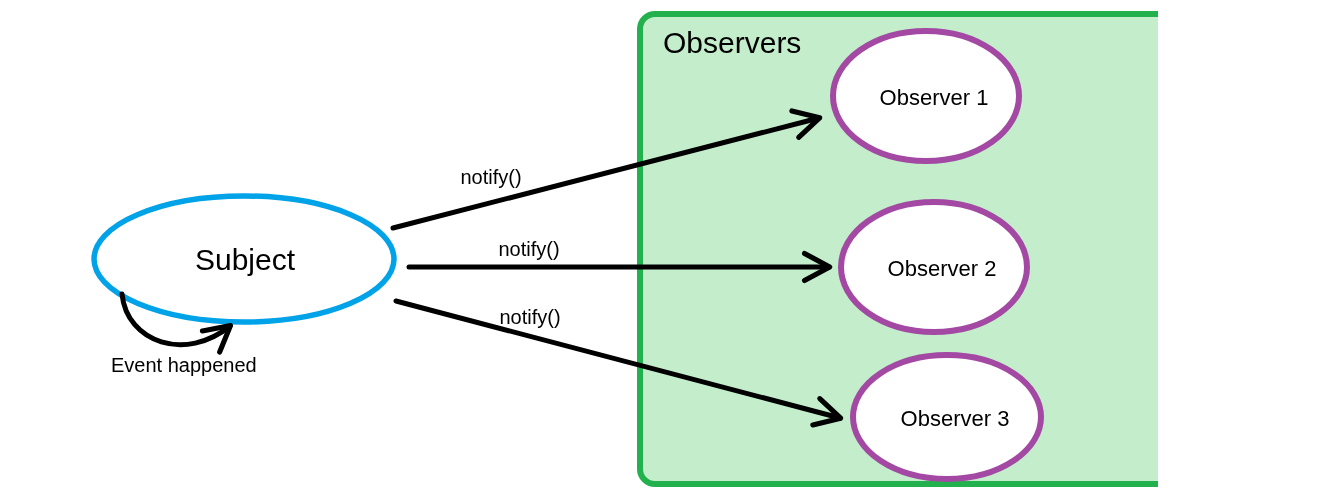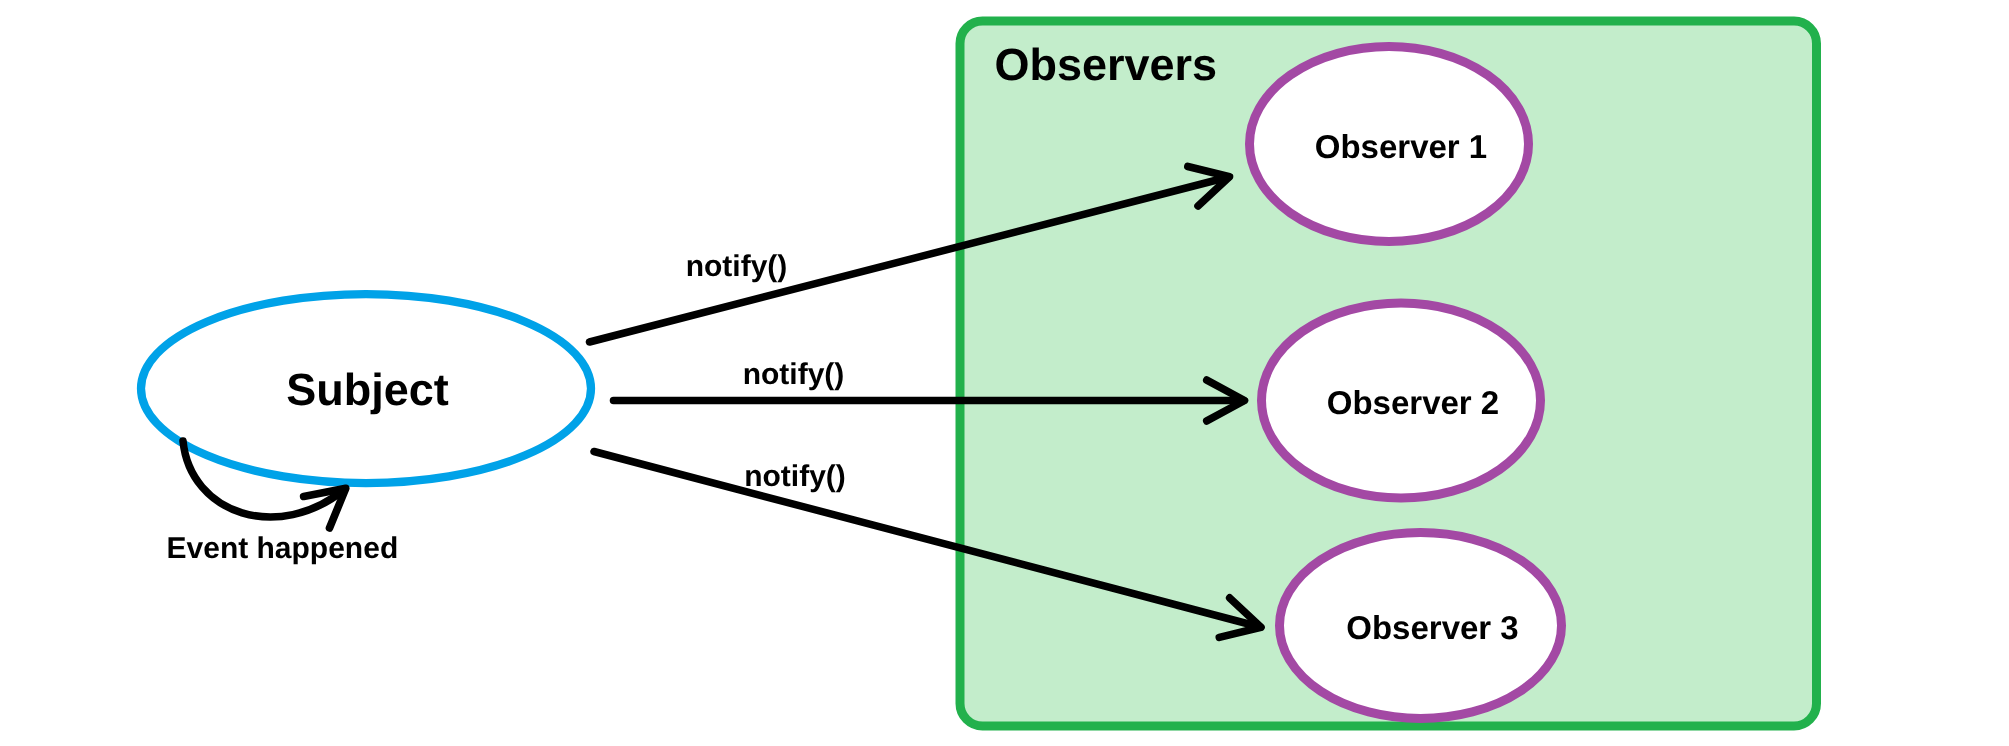--- a/index.html
+++ b/index.html
@@ -1,24 +1,23 @@
 <!DOCTYPE html>
 <html style="--background: #FFFFFF; --box-fill: #C3EDCB; --box-border: #22B14C; --node-fill: #FFFFFF; --subject-stroke: #00A2E8; --observer-stroke: #A349A4; --arrow: #000000; --text: #000000;"><head>
 <meta charset="utf-8">
 <style>
   * { margin: 0; padding: 0; box-sizing: border-box; }
   html, body { background: #ffffff; }
   body { font-family: "Liberation Sans", sans-serif; }
   .canvas {
     position: relative;
-    width: 1339px;
+    width: 1158px;
     height: 497px;
     background: var(--background, #ffffff);
     overflow: hidden;
-    font-weight: bold;
   }
   svg { display: block; width: 1339px; height: 497px; }
 
   .observers-box {
     fill: var(--box-fill, #C3EDCB);
     stroke: var(--box-border, #22B14C);
     stroke-width: 6;
   }
   .node {
     fill: var(--node-fill, #FFFFFF);

